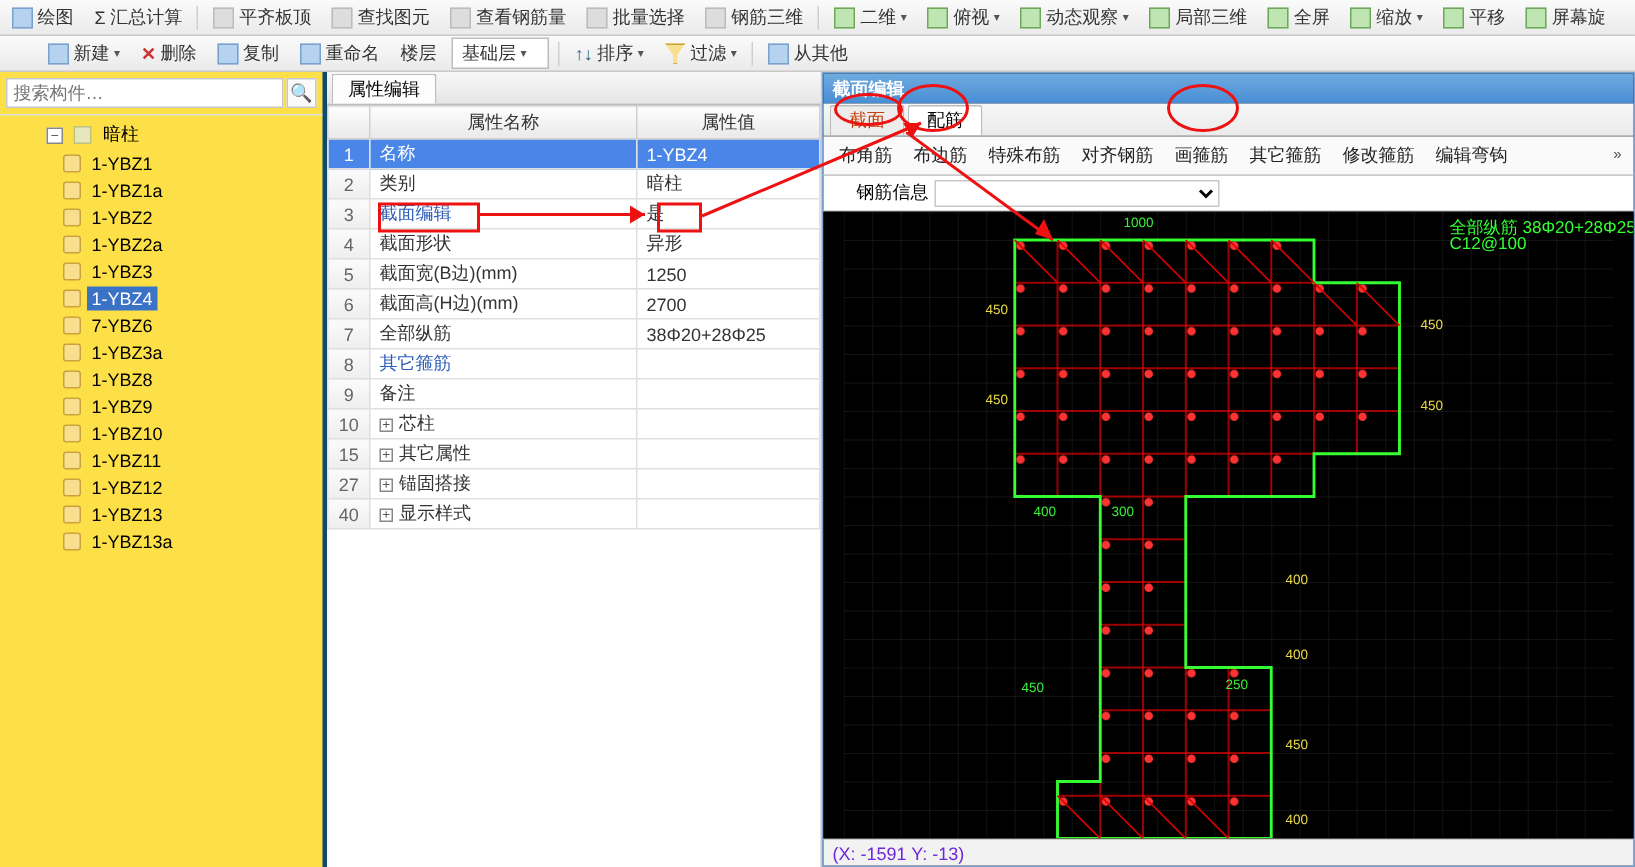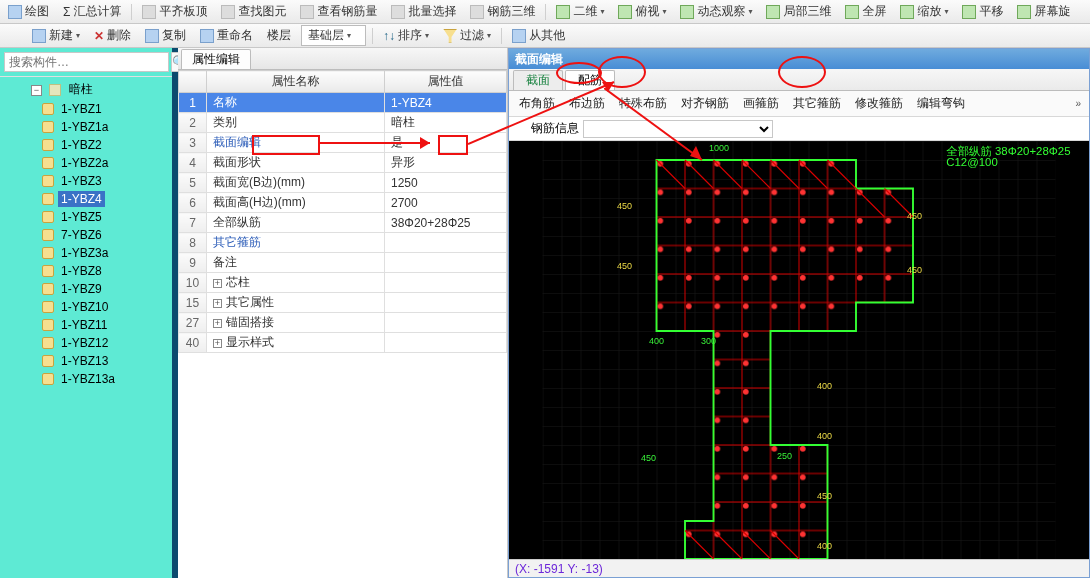--- a/index.html
+++ b/index.html
@@ -9,21 +9,21 @@
 .toolbar .tb-item { display: inline-flex; align-items: center; gap: 3px; padding: 2px 4px; color: #333; cursor: pointer; }
 .toolbar .tb-item .ico { width: 14px; height: 14px; display: inline-block; background: #b6d2f1; border: 1px solid #7aa0cc; }
 .toolbar .sep { width: 1px; height: 16px; background: #cfcfcf; }
 .toolbar .dd { font-size: 8px; color: #555; }
 .tb-item.green .ico{background:#bfe6b2;border-color:#6fa85a}
 .tb-item.gray .ico{background:#ddd;border-color:#bbb}
 .tb-item.yellow .ico{background:#f7df8f;border-color:#c9a33e}
 
 .main { display: flex; height: calc(100% - 48px); }
 
-.tree-panel { width: 178px; background: #5eead4; border-right: 6px solid #0c4a6e; display: flex; flex-direction: column; }
+.tree-panel { width: 218px; background: #fde047; border-right: 3px solid #0c4a6e; display: flex; flex-direction: column; }
 .search-row { display: flex; align-items: center; gap: 2px; padding: 4px; border-bottom: 1px solid #e0e0e0; }
 .search-row input { flex: 1; height: 20px; border: 1px solid #c8c8c8; padding: 0 4px; }
 .search-row button { width: 20px; height: 20px; border: 1px solid #c8c8c8; background:#fafafa; cursor:pointer }
 .tree { flex: 1; overflow-y: auto; padding: 2px 2px 2px 12px; }
 .tree-root { padding: 2px 0; margin-left: 19px; }
 .tree-root .exp { display:inline-block;width:11px;height:11px;border:1px solid #888;text-align:center;line-height:9px;font-size:9px;margin-right:4px;color:#555;background:#fff }
 .tree-root .rico { width:12px;height:12px;display:inline-block;background:#e6e6bc;border:1px solid #c0c080;margin-right:4px;vertical-align:middle}
 .tree-item { padding: 1px 0 1px 30px; display:flex;align-items:center;gap:4px }
 .tree-item .iico { width:12px;height:12px;display:inline-block;background:#f7df8f;border:1px solid #c9a33e;border-radius:2px }
 .tree-item .lbl { padding:1px 3px }
@@ -39,21 +39,21 @@
 .prop-grid tr.r1 td { background:#4a86e8; color:#fff }
 .prop-grid tr.r1 td.rownum { background:#4a86e8 }
 .prop-grid .namecol { width: 178px }
 .prop-grid .blueTxt { color:#2b5cb8 }
 .prop-grid .exp2 { display:inline-block;width:9px;height:9px;border:1px solid #888;text-align:center;line-height:7px;font-size:9px;margin-right:4px;color:#555;background:#fff }
 
 .editor-panel { flex:1; display:flex; flex-direction:column; background:#000; border:1px solid #7aa0d4; }
 .editor-title { height:20px; background:linear-gradient(#6fabde,#488dd5); color:#fff; display:flex;align-items:center; padding:0 6px; font-weight:bold }
 .editor-tabs { height:22px; background:linear-gradient(#f7f7f7,#eaeaea); display:flex; align-items:flex-end; padding-left:4px; gap:2px; border-bottom:1px solid #bcbcbc }
 .editor-tabs .etab { height:20px; padding:0 12px; border:1px solid #bcbcbc; border-bottom:none; background:#fff; border-radius:2px 2px 0 0; display:flex;align-items:center }
-.editor-tabs .etab.inactive { background:#ededed; color:#15803d }
+.editor-tabs .etab.inactive { background:#ededed; color:#c2410c }
 .editor-toolbar { height:26px; background:#fafafa; border-bottom:1px solid #d8d8d8; display:flex; align-items:center; padding:0 4px; gap:2px; position:relative }
 .editor-toolbar .ebtn { padding:2px 6px; color:#222; cursor:pointer; white-space:nowrap }
 .editor-toolbar .dblarrow { font-size:10px;color:#555;margin-left:auto;padding:0 4px }
 .steel-row { height:24px; background:#fff; border-bottom:1px solid #d8d8d8; display:flex;align-items:center; padding:0 22px; gap:4px }
 .steel-row select { width:190px; height:18px; border:1px solid #c8c8c8; font-size:12px; background:#fff }
 .canvas { flex:1; background:#000; position:relative; overflow:hidden }
 .status { height:18px; background:#f2f2f2; color:#6d28d9; padding:0 6px; display:flex;align-items:center; border-top:1px solid #ccc }
 
 .dim { position:absolute; font-size:9px; color:#39f139 }
 .dim.y { color:#ecdb47 }
@@ -208,24 +208,20 @@
             <span class="iico"></span>
             <span class="lbl">1-YBZ2a</span>
           </div>
           <div class="tree-item">
             <span class="iico"></span>
             <span class="lbl">1-YBZ3</span>
           </div>
           <div class="tree-item sel">
             <span class="iico"></span>
             <span class="lbl">1-YBZ4</span>
-          </div>
-          <div class="tree-item">
-            <span class="iico"></span>
-            <span class="lbl">1-YBZ5</span>
           </div>
           <div class="tree-item">
             <span class="iico"></span>
             <span class="lbl">7-YBZ6</span>
           </div>
           <div class="tree-item">
             <span class="iico"></span>
             <span class="lbl">1-YBZ3a</span>
           </div>
           <div class="tree-item">

